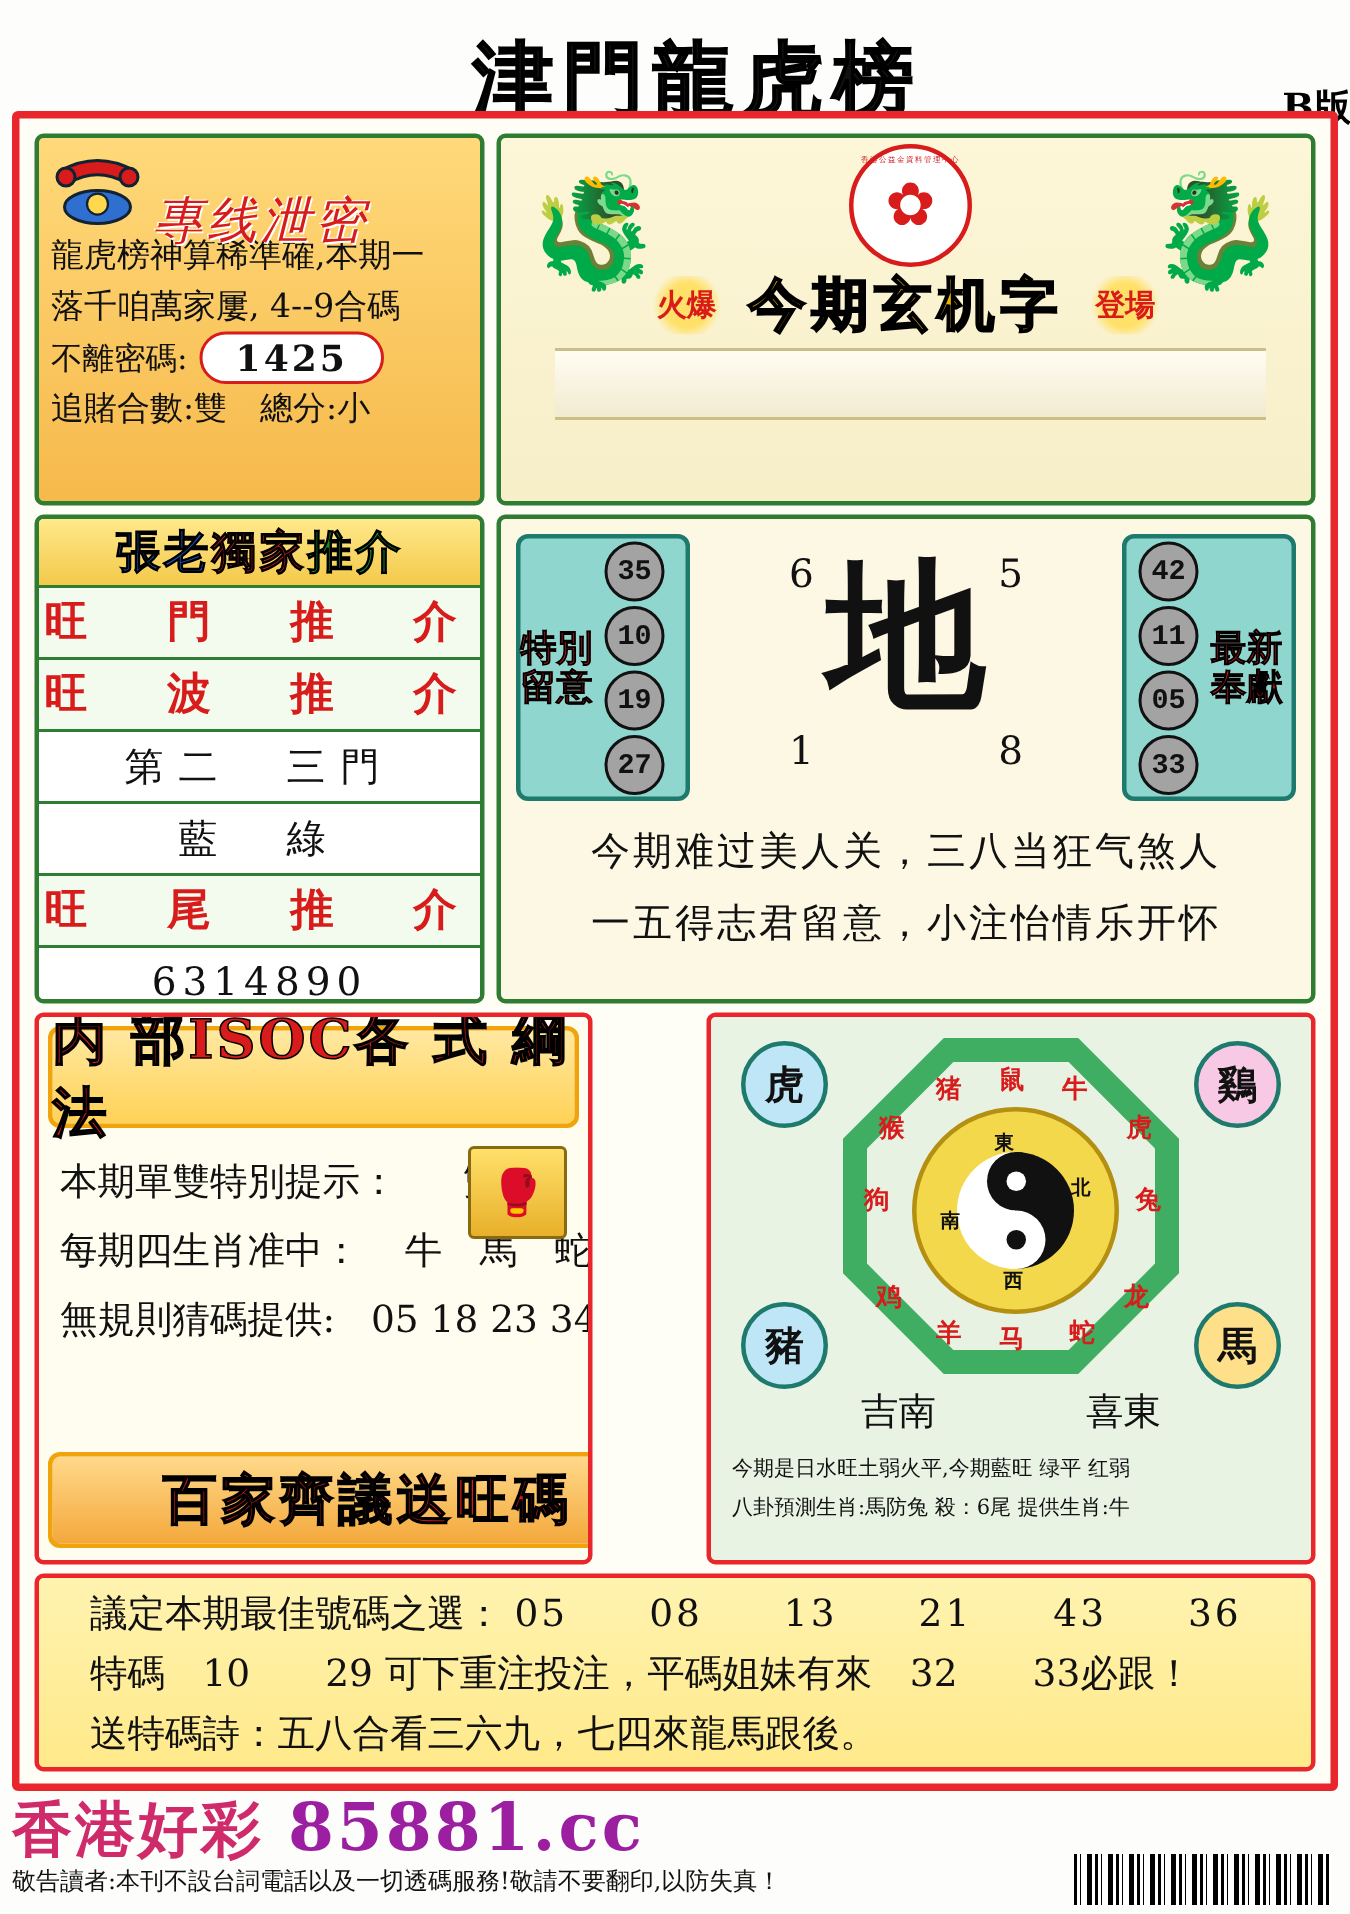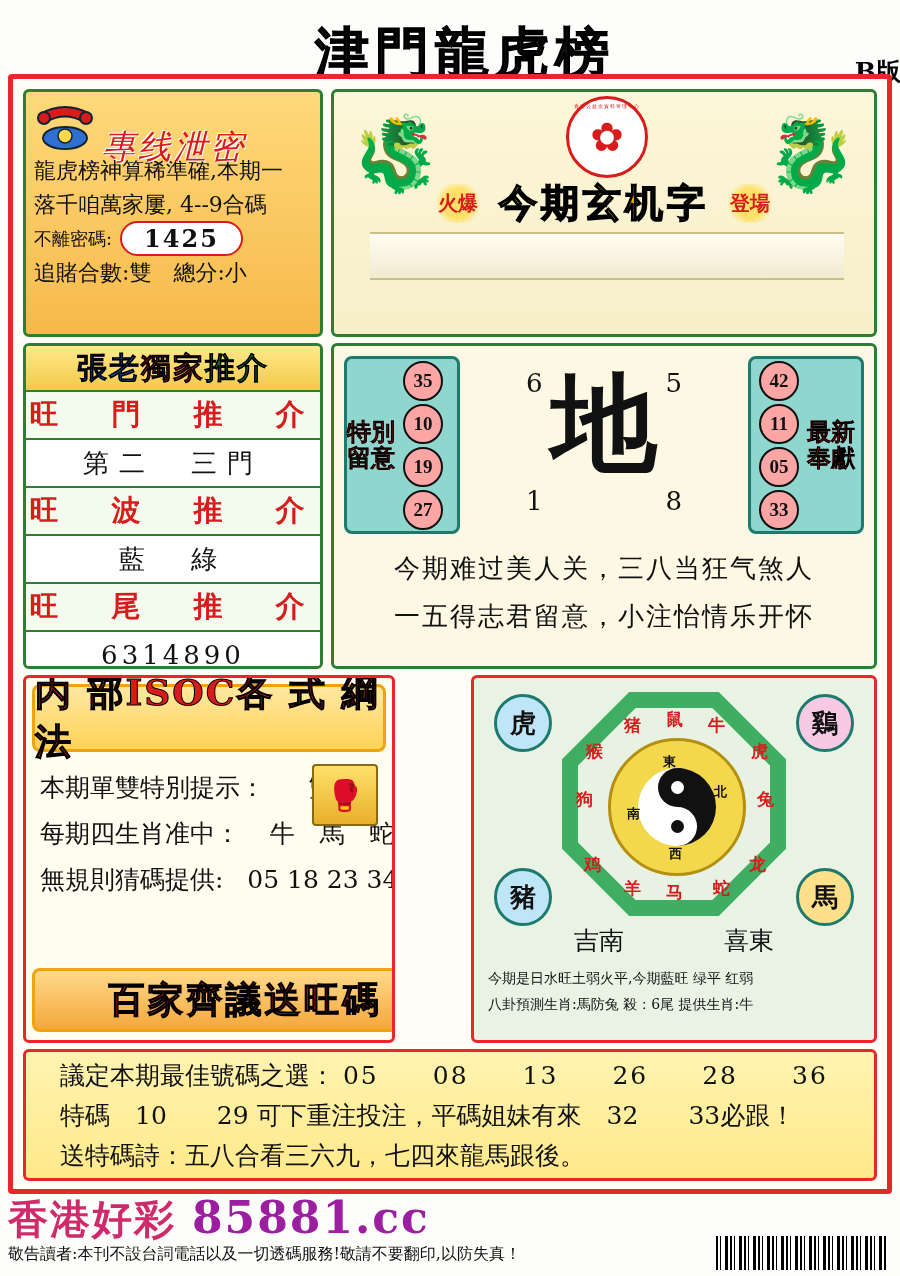--- a/index.html
+++ b/index.html
@@ -63,21 +63,21 @@
   .tl-line{
     font-family:"DejaVu Serif","Liberation Serif",serif;
     font-size:22px;color:#111;padding:2px 8px;line-height:1.35;
     white-space:nowrap;
   }
   .tl-row{
     display:flex;align-items:center;padding:0 8px;
   }
   .tl-row .lbl{
     font-family:"DejaVu Serif","Liberation Serif",serif;
-    font-size:18px;color:#111;white-space:nowrap;
+    font-size:21px;color:#111;white-space:nowrap;
   }
   .code-pill{
     margin-left:8px;
     background:#fff;border:2px solid #d81b1b;border-radius:50%/50%;
     border-radius:24px;
     padding:1px 22px;
     font-family:"DejaVu Serif","Liberation Serif",serif;
     font-size:24px;font-weight:bold;color:#111;letter-spacing:2px;
   }
   
@@ -178,23 +178,23 @@
   }
   .vtext{
     width:48px;text-align:center;
     font-family:"DejaVu Serif","Liberation Serif",serif;
     font-size:24px;font-weight:bold;color:#d81b1b;line-height:1.08;
     -webkit-text-stroke:.4px #000;
   }
   .ball-col{width:56px;display:flex;flex-direction:column;align-items:center;gap:3px;}
   .ball{
     width:36px;height:36px;border-radius:50%;
-    background:#fca5a5;border:2px solid #111;
-    display:flex;align-items:center;justify-content:center;
-    font-family:Liberation Serif, serif;
+    background:#a3a3a3;border:2px solid #111;
+    display:flex;align-items:center;justify-content:center;
+    font-family:Liberation Mono, monospace;
     font-size:19px;font-weight:bold;color:#111;
   }
   .big-char{
     position:absolute;left:50%;top:24px;margin-left:-82px;
     width:164px;text-align:center;
     font-family:"DejaVu Serif","Liberation Serif",serif;
     font-size:106px;font-weight:bold;color:#111;line-height:1;
   }
   .corner-num{
     position:absolute;
@@ -370,22 +370,22 @@
       <div class="tl-line">追賭合數:雙　總分:小</div>
     </div>
 
     <div class="box-ml">
       <div class="ml-head">
         <span class="c1">張老</span>
         <span class="c2">獨家</span>
         <span class="c3">推介</span>
       </div>
       <div class="ml-row big">旺　門　推　介</div>
+      <div class="ml-row big">旺　波　推　介</div>
       <div class="ml-row val">第二　三門</div>
-      <div class="ml-row big">旺　波　推　介</div>
       <div class="ml-row val">藍　綠</div>
       <div class="ml-row big">旺　尾　推　介</div>
       <div class="ml-row last">6314890</div>
     </div>
 
     <div class="box-tr">
       <div class="dragon l">🐉</div>
       <div class="dragon r">🐉</div>
       <div class="emblem">
         <div class="ring-txt">香港公益金資料管理中心</div>
@@ -492,21 +492,21 @@
         <span>吉南</span>
         <span>喜東</span>
       </div>
       <div class="br-note n1">今期是日水旺土弱火平,今期藍旺  绿平  红弱</div>
       <div class="br-note n2">八卦預測生肖:馬防兔  殺：6尾    提供生肖:牛</div>
     </div>
 
     <div class="box-bot">
       <div class="bot-line">
         <span>議定本期最佳號碼之選：</span>
-        <span class="num">05　　08　　13　　26　　28　　36</span>
+        <span class="num">05　　08　　13　　21　　43　　36</span>
       </div>
       <div class="bot-line">特碼　10　　29 可下重注投注，平碼姐妹有來　32　　33必跟！</div>
       <div class="bot-line">送特碼詩：五八合看三六九，七四來龍馬跟後。</div>
     </div>
 
   </div>
 
   <div class="watermark">
     <span>香港好彩</span>
     <span class="site">85881.cc</span>

